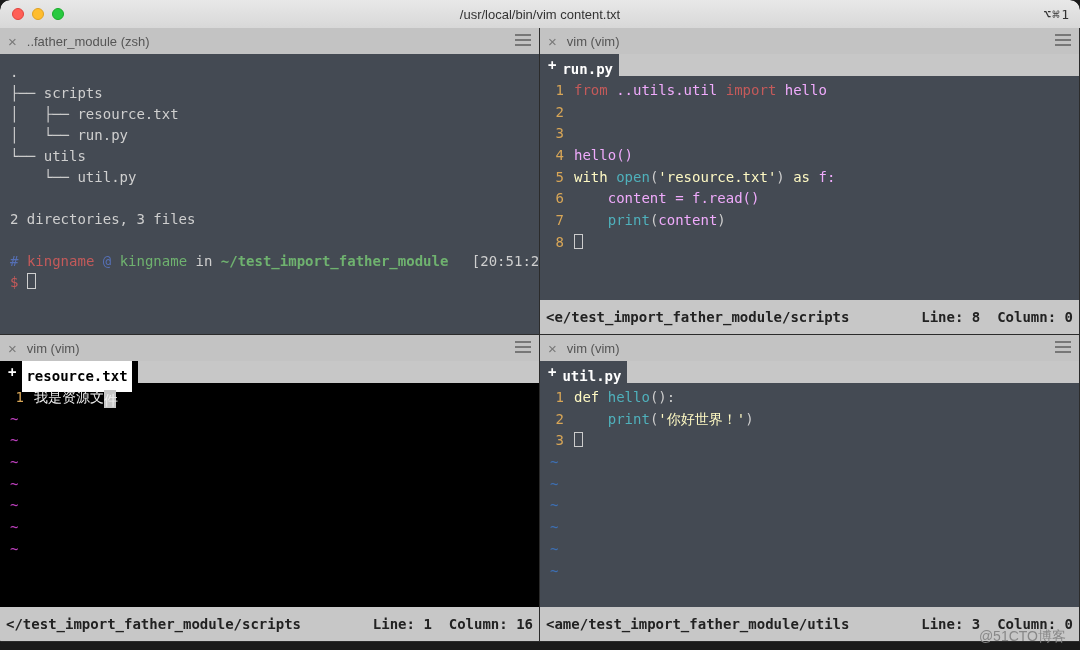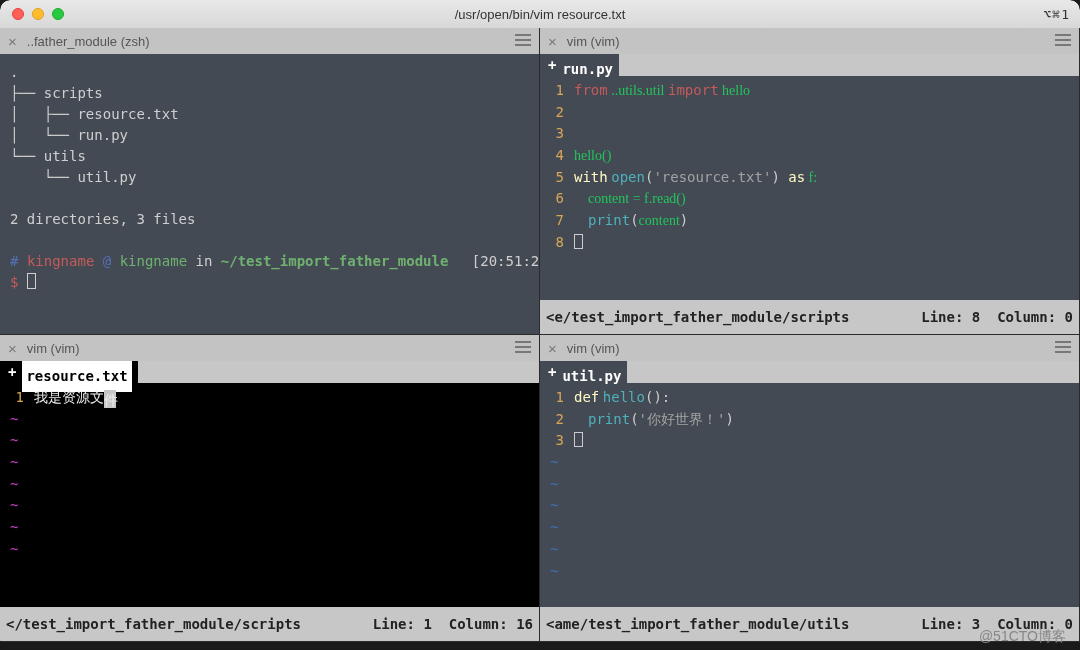--- a/index.html
+++ b/index.html
@@ -84,22 +84,22 @@
   }
   .code {
     flex:1; padding:4px 0 0 0; overflow:hidden; line-height:1.55;
   }
   .line { display:flex; white-space:pre;}
   .gutter { width:34px; text-align:right; padding-right:10px; color:#d8a657;}
   .tilde { padding-left:10px; color:#3d6fb3;}
   .vim.dark .tilde { color:#bd3fbd;}
   .tok-kw   { color:#fef9c3;}
   .tok-fn   { color:#4fb1bc;}
-  .tok-str  { color:#a3a3a3;}
-  .tok-id   { color:#22c55e;font-family:Liberation Serif, serif;}
+  .tok-str  { color:#fef9c3;}
+  .tok-id   { color:#f0abfc;}
   .tok-op   { color:#ccc;}
   .tok-imp  { color:#c45a5a;}
   .status {
     height:22px; background:#c7c7c7; color:#222;
     display:flex; align-items:center; padding:17px 6px;
     font-weight:bold; white-space:pre; overflow:hidden;
   }
   .status .sp { flex:1;}
   .watermark {
     position:absolute; right:14px; bottom:4px;
@@ -113,21 +113,21 @@
 </style>
 </head>
 <body>
 
 <div class="titlebar">
   <div class="traffic">
     <div class="dot red"></div>
     <div class="dot yellow"></div>
     <div class="dot green"></div>
   </div>
-  <div class="win-title">/usr/open/bin/vim resource.txt</div>
+  <div class="win-title">/usr/local/bin/vim content.txt</div>
   <div class="win-right">⌥⌘1</div>
 </div>
 
 <div class="grid">
 
   <div class="pane">
     <div class="pane-tab">
       <span class="x">×</span>
       <span>..father_module (zsh)</span>
       <span class="menu-ic">

